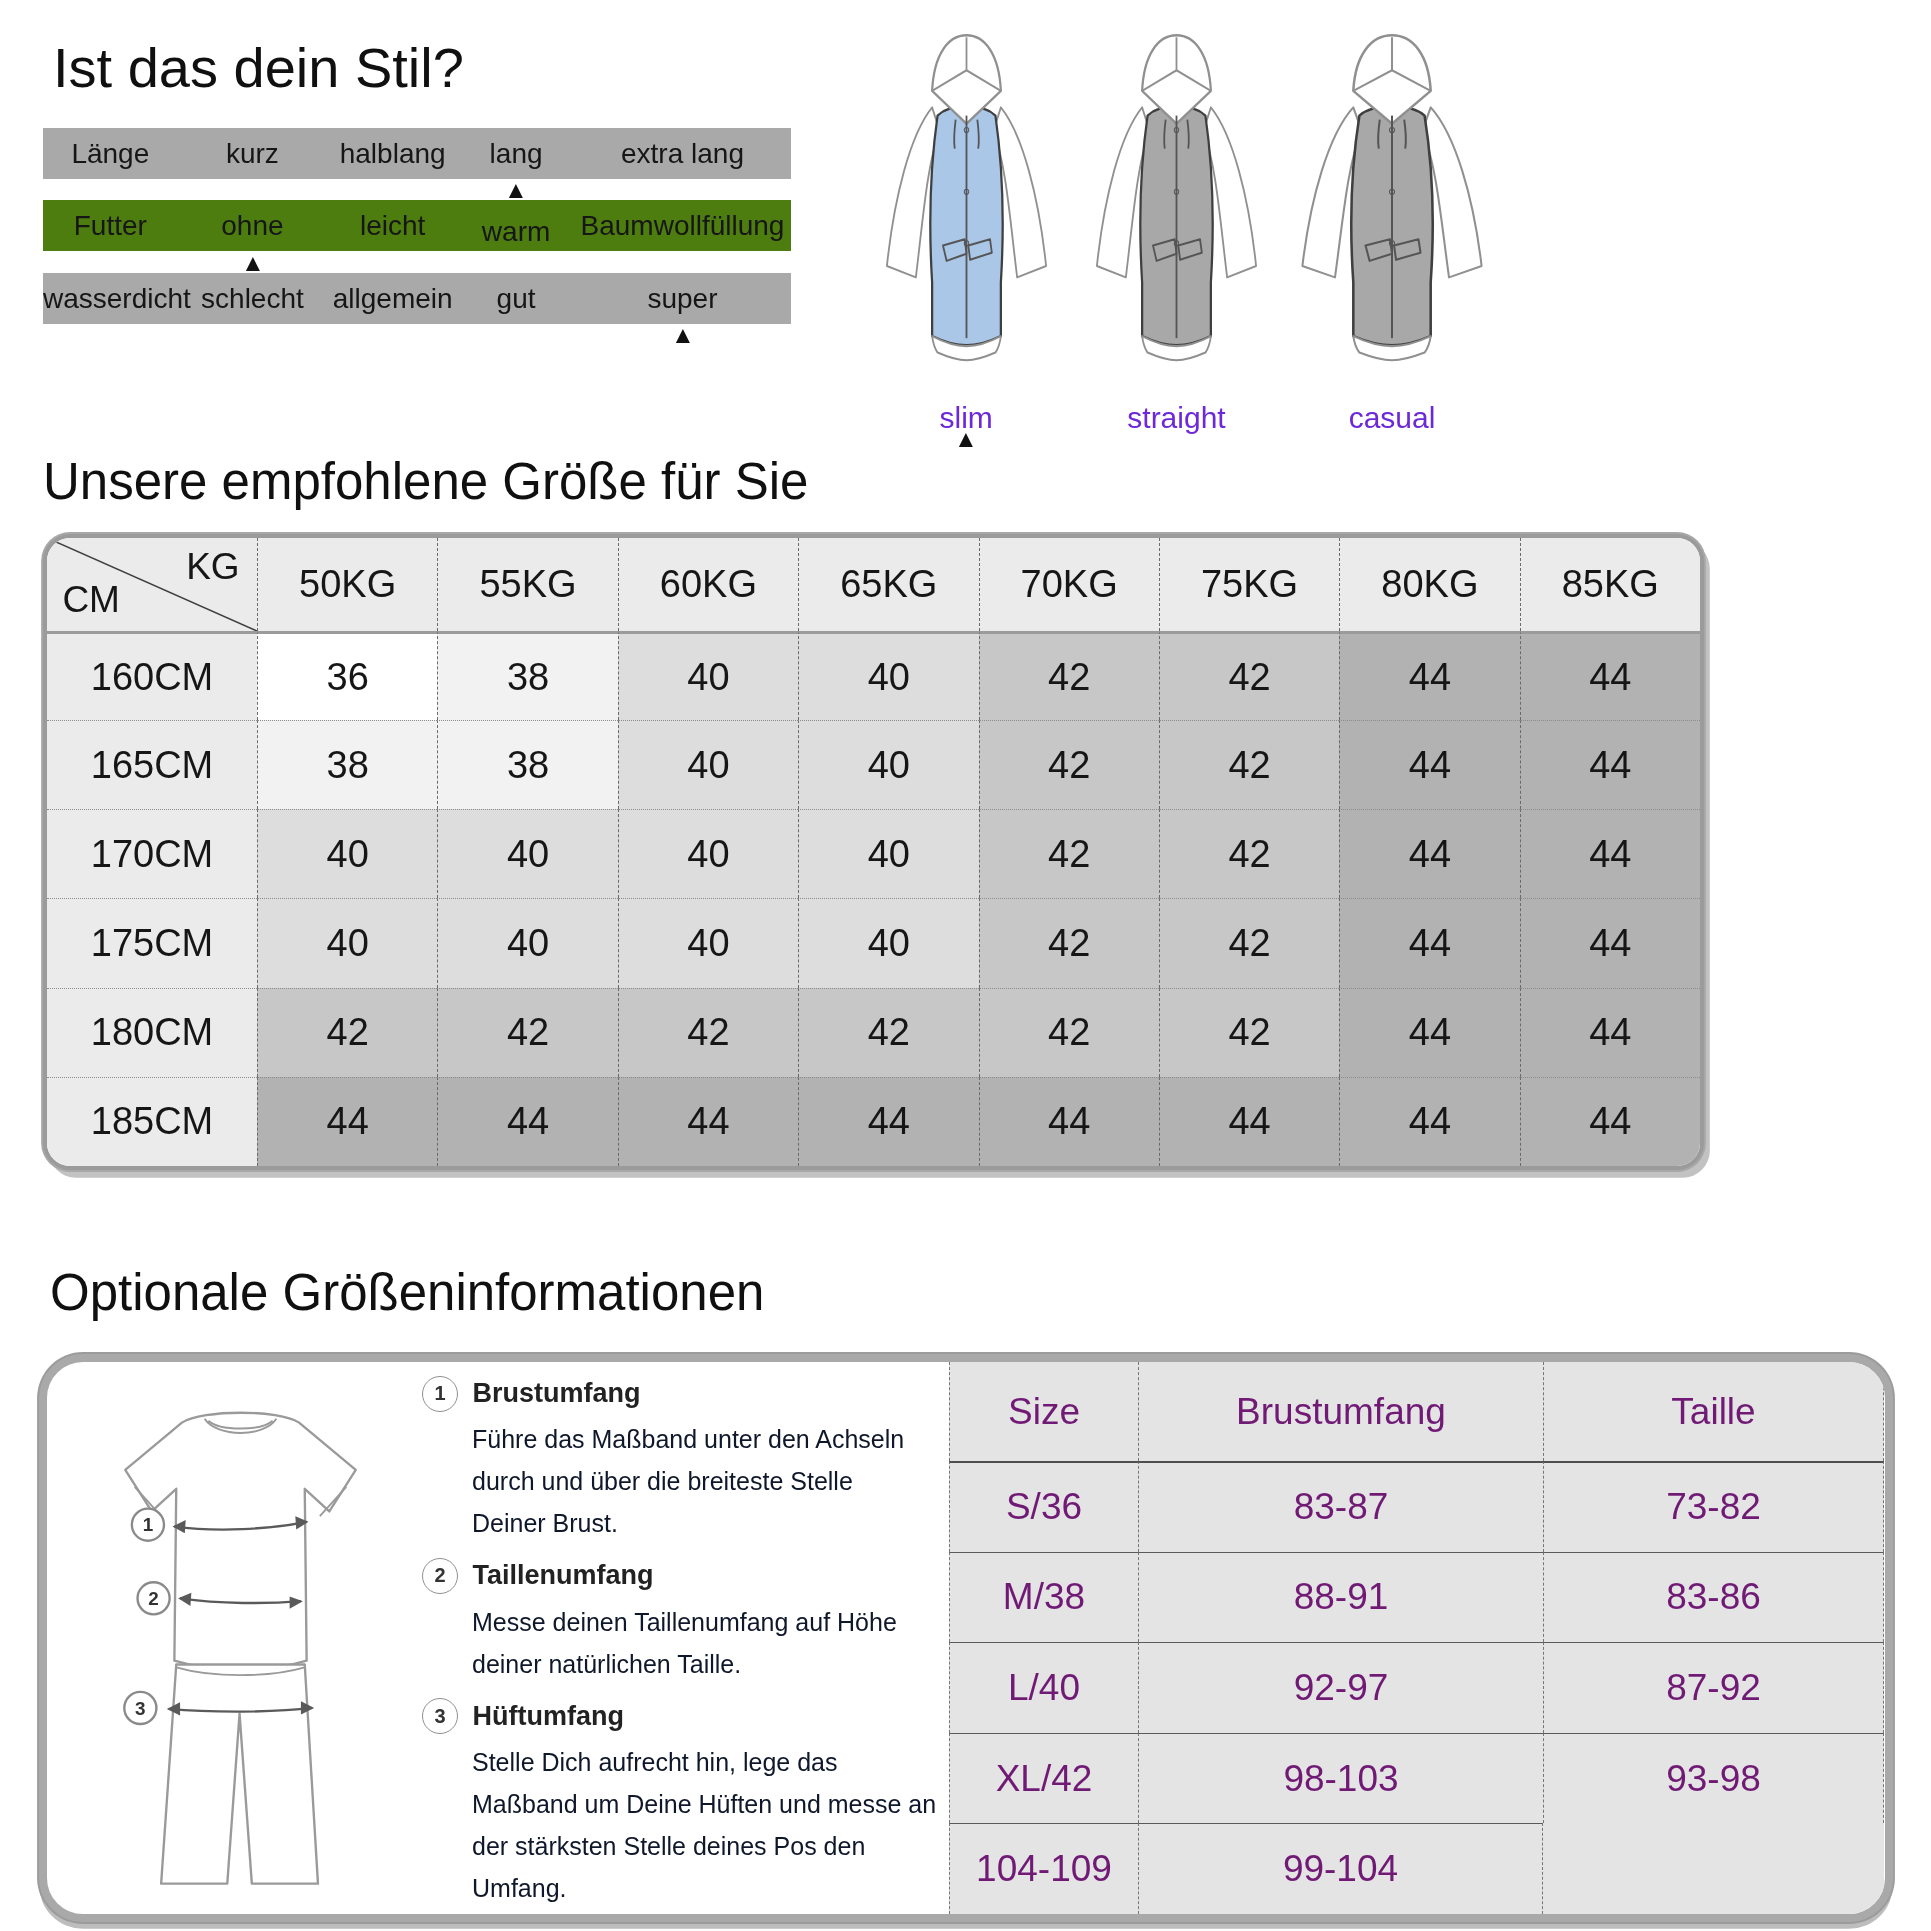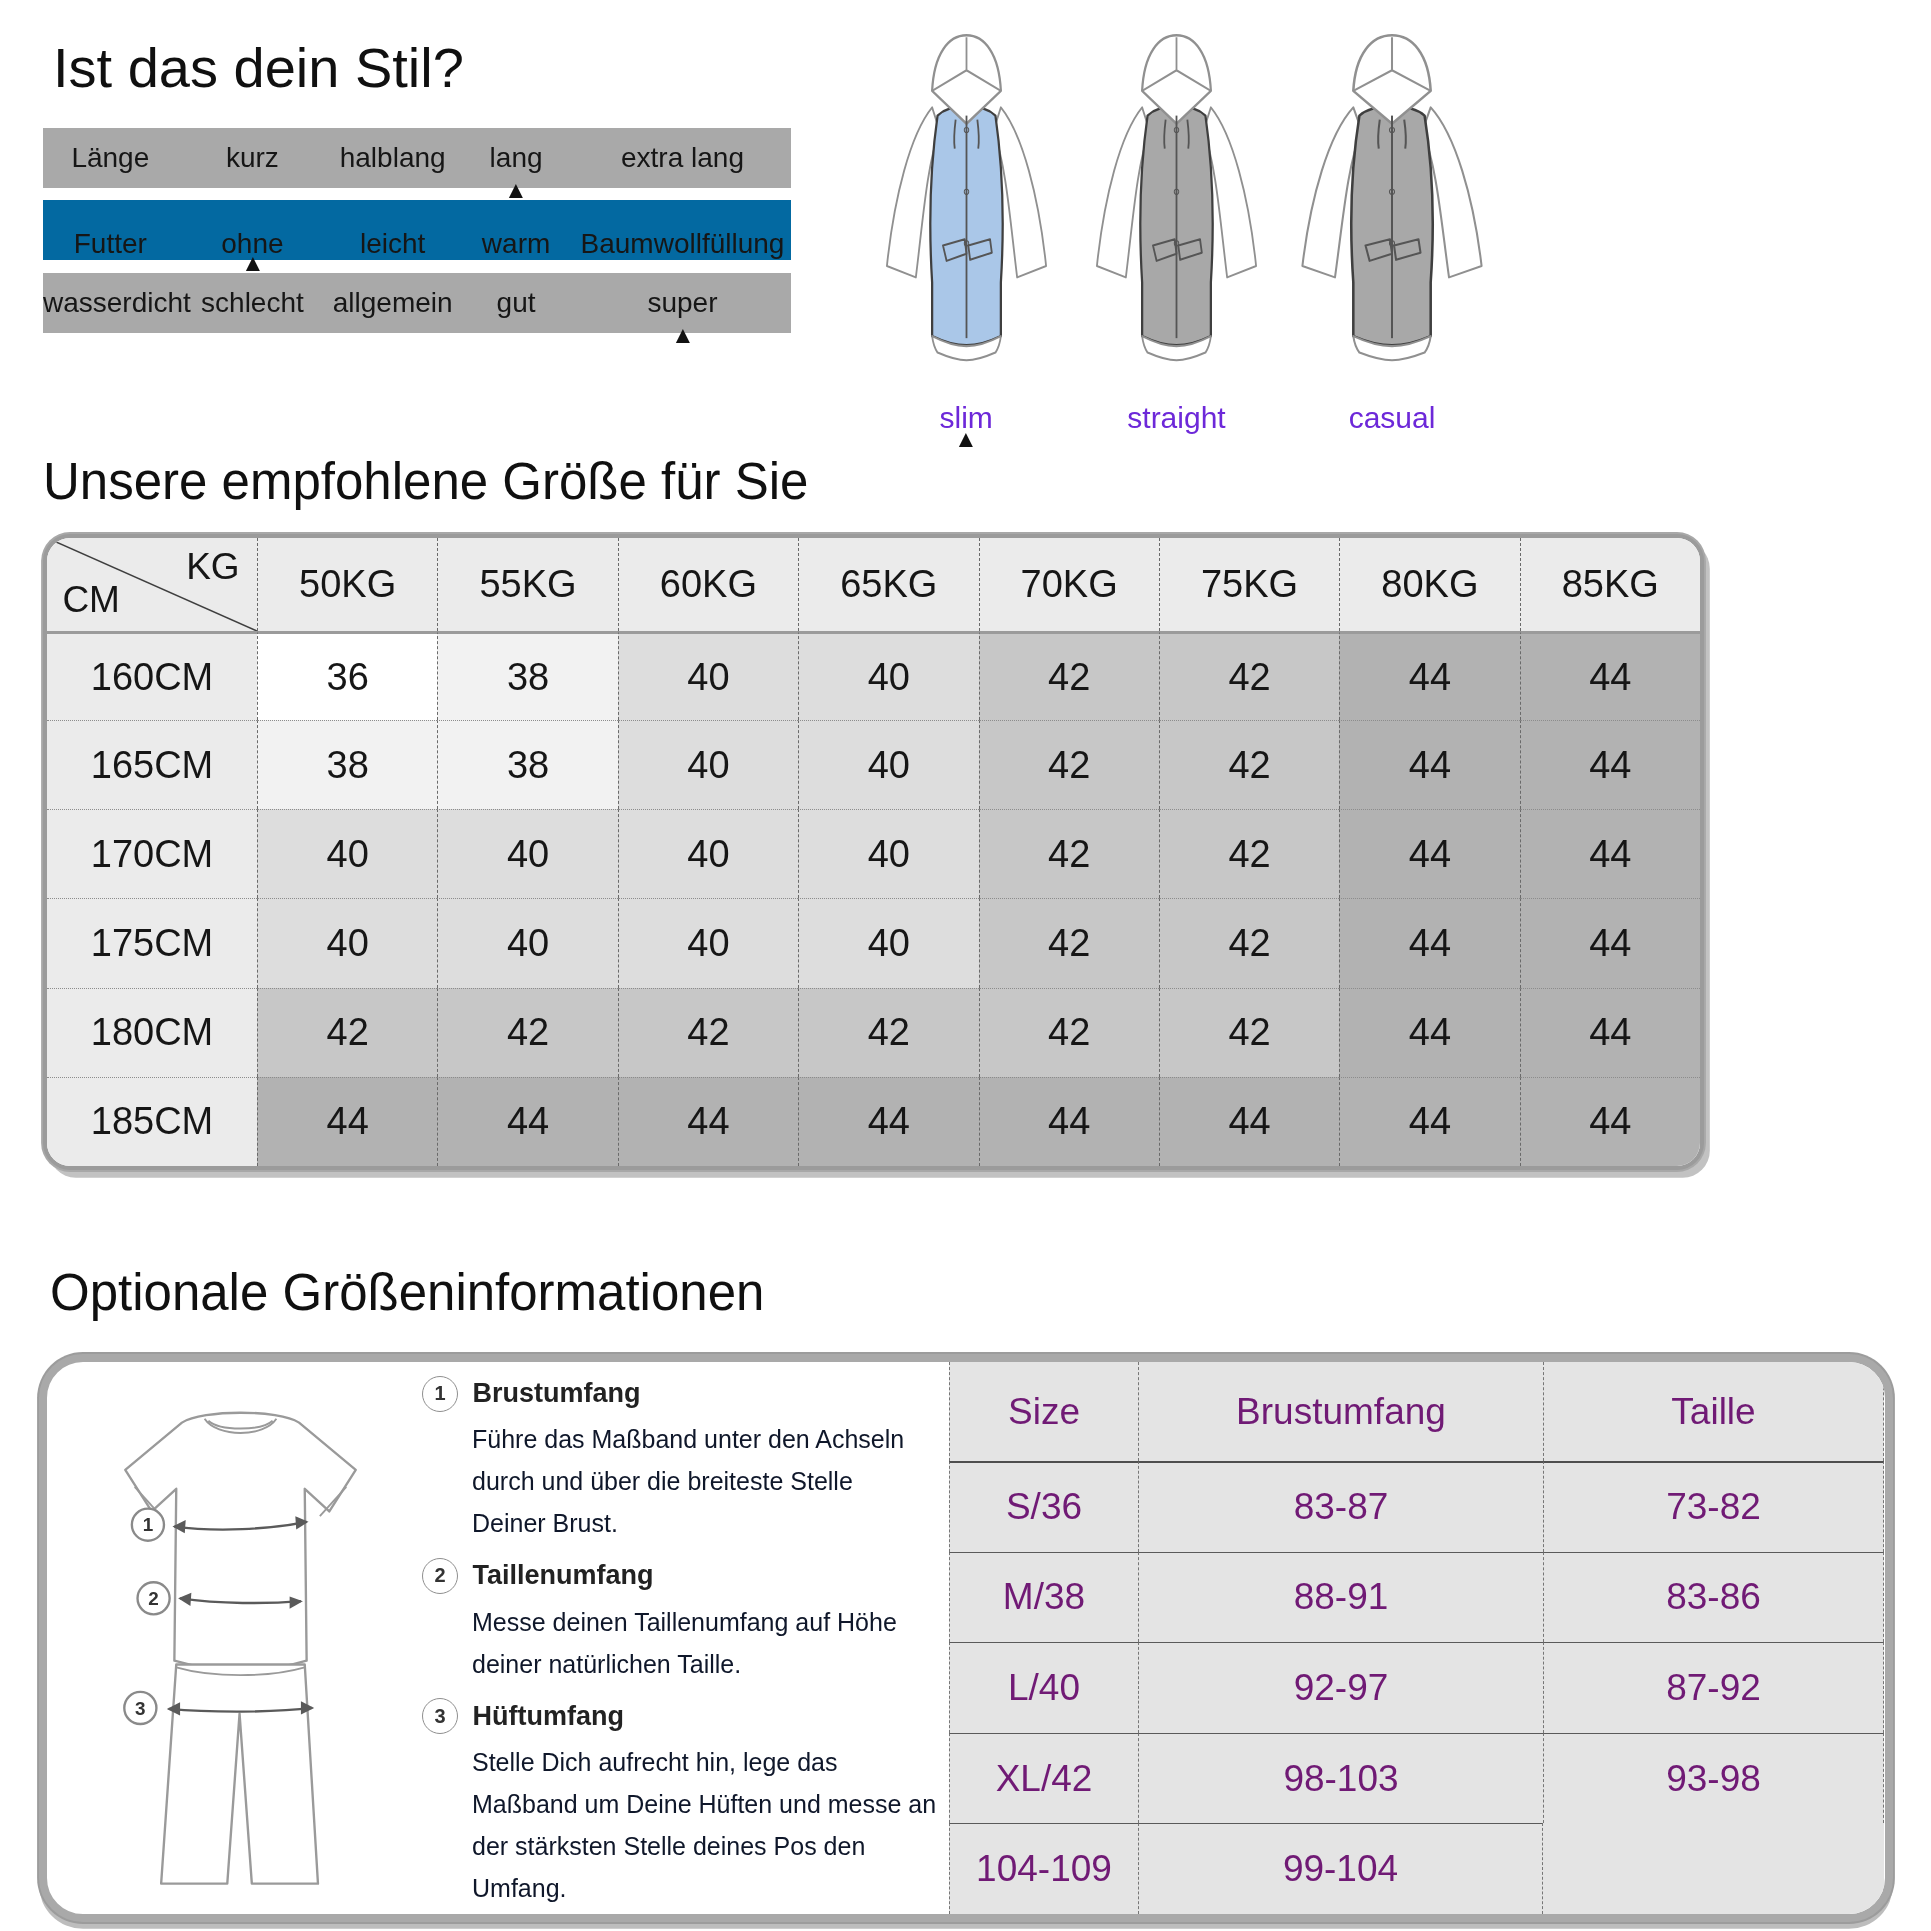--- a/index.html
+++ b/index.html
@@ -5,21 +5,21 @@
   html,body{margin:0;padding:0;background:#fff;}
   .canvas{position:relative;width:1931px;height:1931px;background:#fff;overflow:hidden;
           font-family:"Liberation Sans",sans-serif;color:#141414;}
   .heading{position:absolute;font-weight:400;color:#101010;white-space:nowrap;}
   #h-style{left:53px;top:35px;font-size:56px;}
   #h-size{left:43px;top:452px;font-size:51px;}
   #h-opt{left:50px;top:1263px;font-size:51px;}
 
   
   .style-wrap{position:absolute;left:43px;top:128px;width:748px;height:227px;}
-  .style-bar{position:absolute;left:0;width:100%;height:60px;display:flex;align-items:center;}
+  .style-bar{position:absolute;left:0;width:100%;height:51px;display:flex;align-items:center;}
   .style-cell{font-size:28px;text-align:center;color:#161616;overflow:visible;white-space:nowrap;}
   .tri-marker{position:absolute;transform:translateX(-50%);font-size:24px;line-height:1;color:#111;}
 
   
   .coats-wrap{position:absolute;left:859px;top:27px;width:657px;height:434px;}
   .coat{position:absolute;top:0;height:340px;}
   .coat svg{display:block;}
   .coat-label{position:absolute;top:374px;text-align:center;font-size:30px;color:#6d28d9;}
 
   
@@ -66,21 +66,21 @@
 
   <div class="style-wrap">
       <div class="style-bar" style="top: 0px; background: rgb(169, 169, 169);">
         <div class="style-cell" style="width: 18%;">Länge</div>
         <div class="style-cell" style="width: 20%;">kurz</div>
         <div class="style-cell" style="width: 17.5%;">halblang</div>
         <div class="style-cell" style="width: 15.5%;">lang</div>
         <div class="style-cell" style="width: 29%;">extra lang</div>
       </div>
       <div class="tri-marker" style="left: 473px; top: 50px;">▲</div>
-      <div class="style-bar" style="top: 72px; background: #0369a1; align-items: flex-end;">
+      <div class="style-bar" style="top: 72px; background: #4d7c0f;">
         <div class="style-cell" style="width: 18%;">Futter</div>
         <div class="style-cell" style="width: 20%;">ohne</div>
         <div class="style-cell" style="width: 17.5%;">leicht</div>
         <div class="style-cell" style="width: 15.5%; margin-top: 12px;">warm</div>
         <div class="style-cell" style="width: 29%;">Baumwollfüllung</div>
       </div>
       <div class="tri-marker" style="left: 210px; top: 123px;">▲</div>
       <div class="style-bar" style="top: 145px; background: rgb(169, 169, 169);">
         <div class="style-cell" style="width: 18%;">wasserdicht</div>
         <div class="style-cell" style="width: 20%;">schlecht</div>

